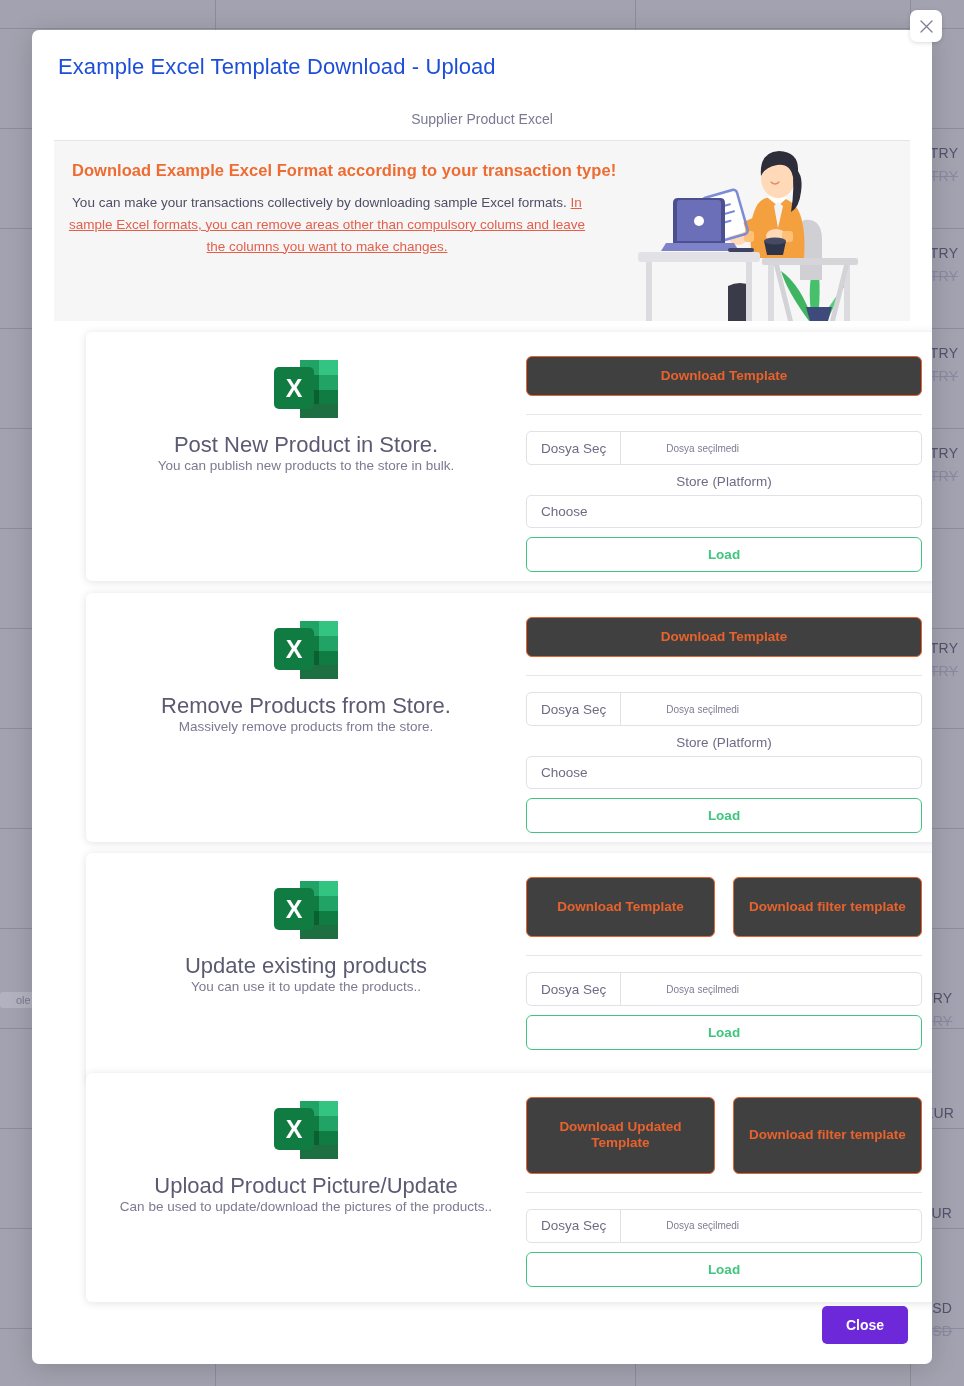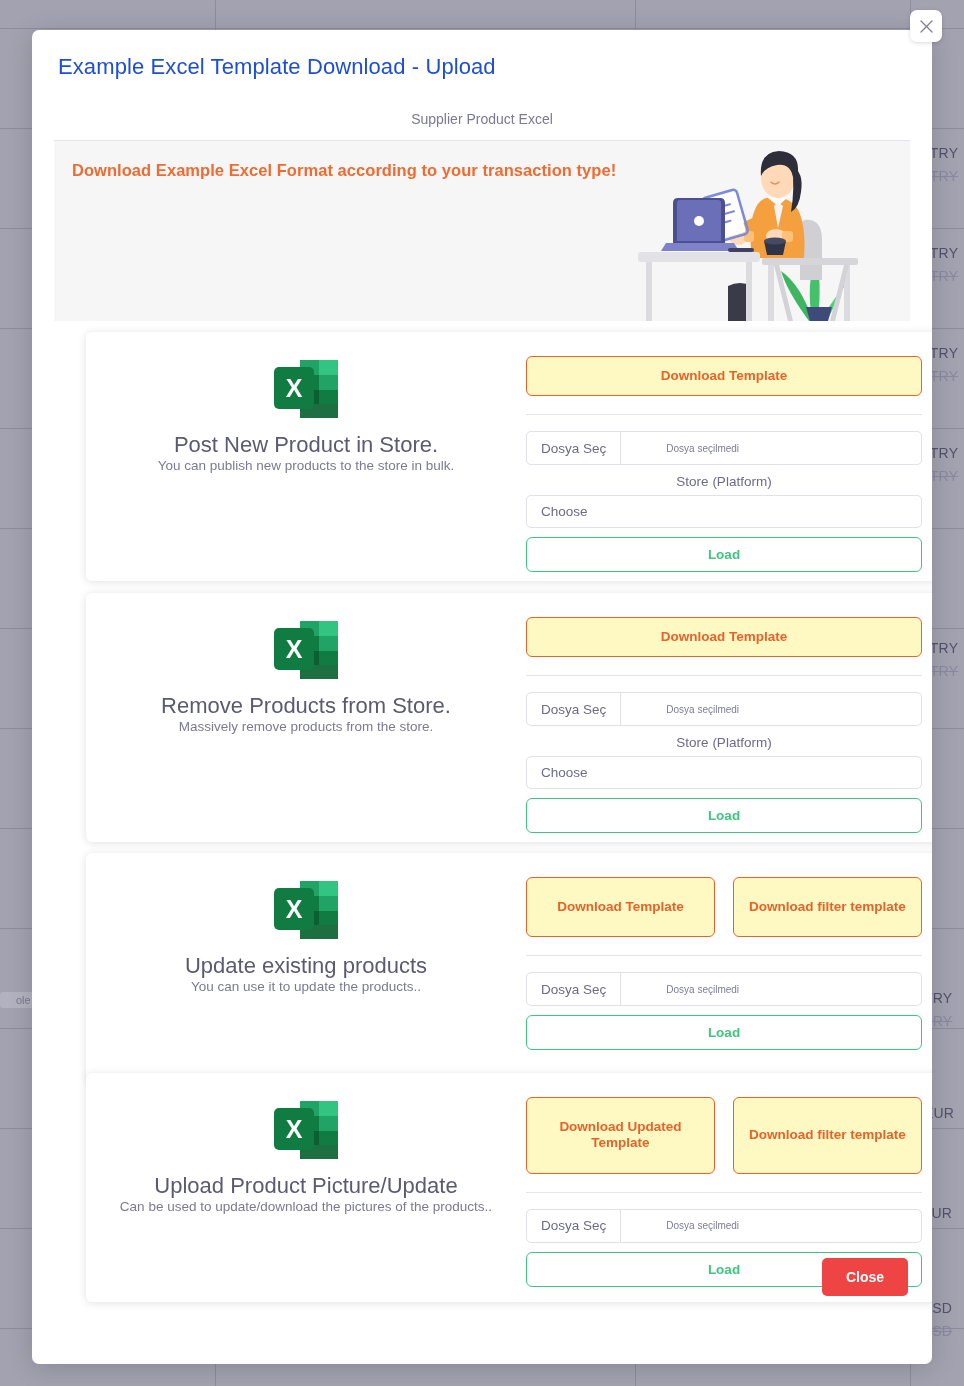--- a/index.html
+++ b/index.html
@@ -177,21 +177,21 @@
     width: 416px;
     padding: 24px 20px 22px 0;
   }
 
   .xl-icon { display: block; margin: 0 auto; }
 
   
   .btn-row { display: flex; gap: 18px; }
   .btn-outline-orange {
     flex: 1;
-    background: #fef9c3;
+    background: #404040;
     border: 1px solid #e8622c;
     color: #e8622c;
     font-size: 13.5px;
     font-weight: bold;
     border-radius: 6px;
     padding: 11px 4px;
     cursor: pointer;
     text-align: center;
     line-height: 1.22;
     font-family: "Liberation Sans", sans-serif;
@@ -263,22 +263,22 @@
     margin-top: 9px;
     cursor: pointer;
     text-align: center;
     font-family: "Liberation Sans", sans-serif;
   }
 
   
   .footer-close {
     position: absolute;
     right: 24px;
-    top: 1228px;
-    background: #ef4444;
+    top: 1276px;
+    background: #6d28d9;
     color: #fff;
     font-size: 14px;
     font-weight: bold;
     border: none;
     border-radius: 5px;
     padding: 11px 24px;
     cursor: pointer;
     font-family: "Liberation Sans", sans-serif;
   }
 </style>
@@ -337,20 +337,21 @@
 <div class="modal">
 
   <div class="modal-title">Example Excel Template Download - Upload</div>
 
   <div class="tabs">
     <div class="tab">Supplier Product Excel</div>
   </div>
 
   <div class="banner">
     <div class="banner-head">Download Example Excel Format according to your transaction type!</div>
+    <div class="banner-body"><span>You can make your transactions collectively by downloading sample Excel formats. </span><span class="warn">In sample Excel formats, you can remove areas other than compulsory colums and leave the columns you want to make changes.</span></div>
 
     <svg class="banner-art" viewBox="0 0 300 185">
 
       <g>
         <path d="M196 185 q-6 -40 4 -62 q6 18 2 62 z" fill="#46c06a"></path>
         <path d="M193 185 q-22 -30 -28 -50 q20 14 32 50 z" fill="#3fb562"></path>
         <path d="M203 185 q20 -28 30 -44 q-12 22 -22 44 z" fill="#53cf78"></path>
         <path d="M190 171 h26 l-4 14 h-18 z" fill="#3d4a7a"></path>
       </g>
 

